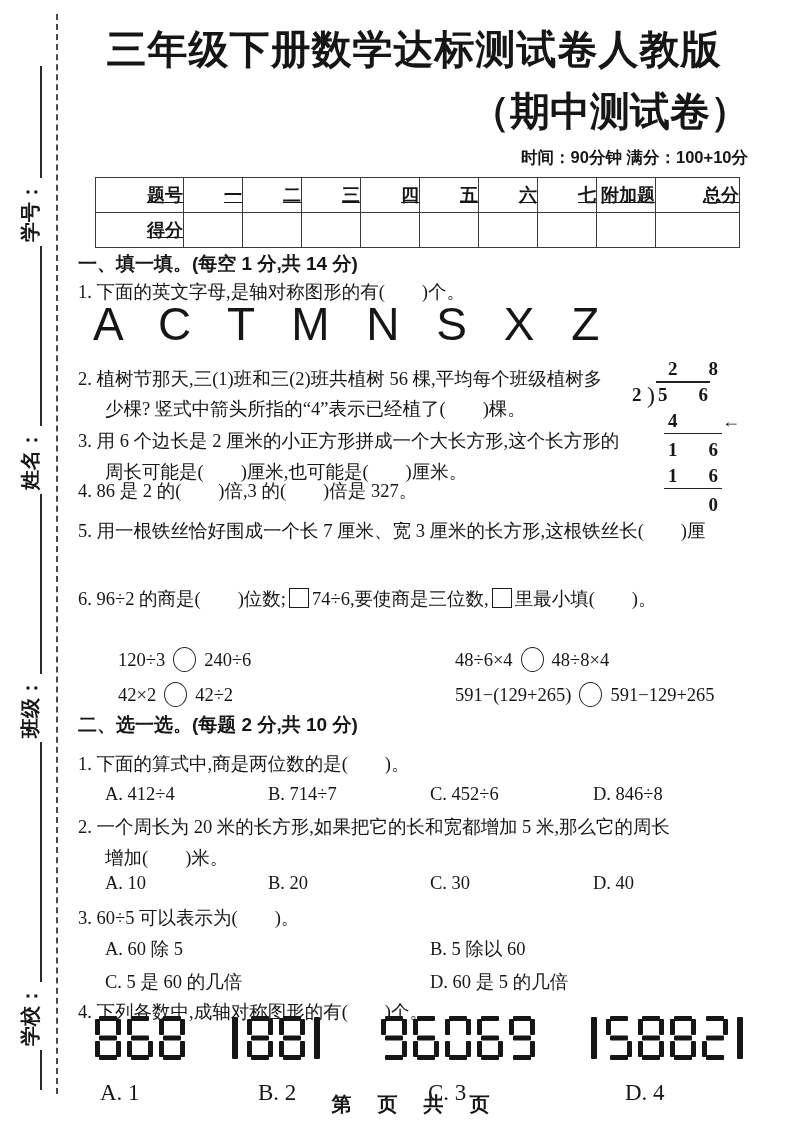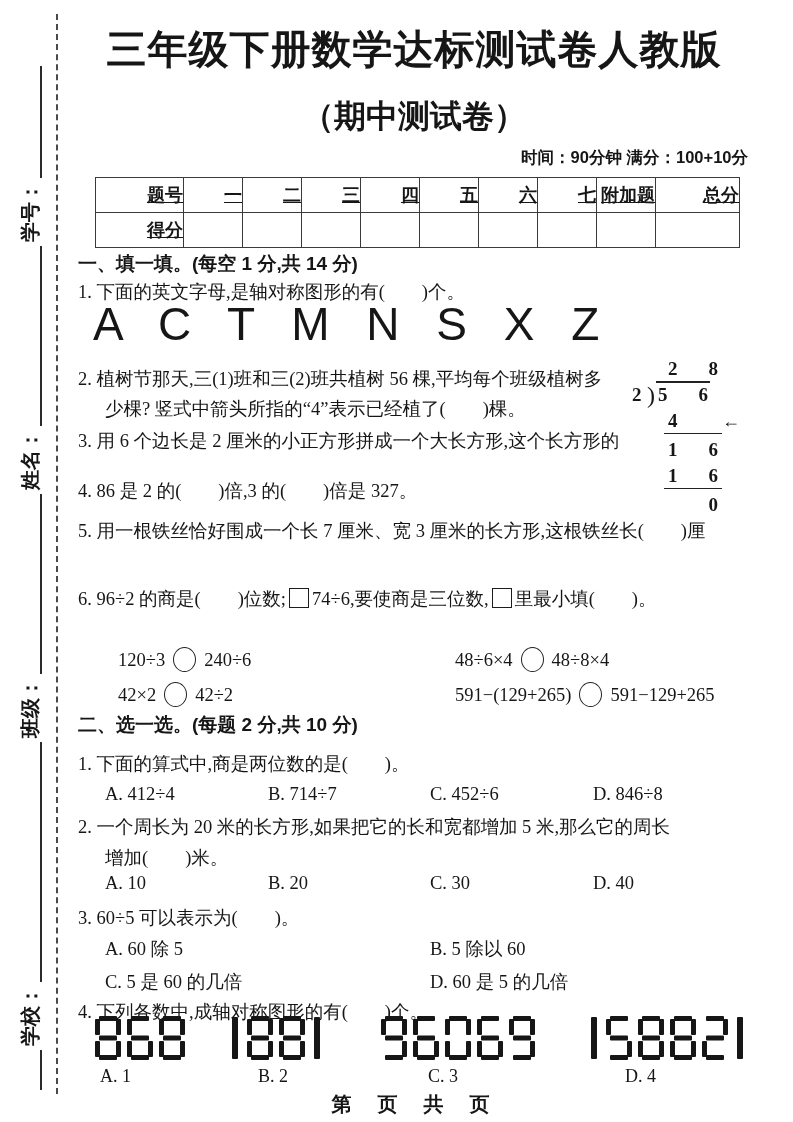--- a/index.html
+++ b/index.html
@@ -17,23 +17,23 @@
     transform-origin:0 0; transform:rotate(-90deg) translateX(-1012px);
     display:flex; align-items:center; white-space:nowrap;
     font-size:20px; font-weight:bold;
   }
   .sb-label{margin:0 2px;}
   .wline{display:inline-block; height:22px; border-bottom:2px solid #2b2b2b; margin:0 2px; flex:none;}
   
   .title{position:absolute; left:78px; width:672px; top:22px; text-align:center;
     font-family:"Liberation Sans","DejaVu Sans",sans-serif;
     font-size:40px; font-weight:bold; letter-spacing:1px; white-space:nowrap;}
-  .subtitle{position:absolute; left:78px; width:672px; top:95px; text-align:center;
+  .subtitle{position:absolute; left:78px; width:672px; top:84px; text-align:right;
     font-family:"Liberation Sans","DejaVu Sans",sans-serif;
-    font-size:32px; font-weight:bold;}
+    font-size:40px; font-weight:bold;}
   .meta{position:absolute; right:45px; top:147px; font-size:16.5px; font-weight:600;
     font-family:"Liberation Sans","DejaVu Sans",sans-serif;}
   
   .score-table{position:absolute; left:95px; top:177px; width:653px;
     border-collapse:collapse; table-layout:fixed;}
   .score-table td{border:1.6px solid #3a3a3a; height:34px; text-align:right;
     font-size:18px; font-weight:600; padding:0;text-decoration:underline;}
   
   .tline{position:absolute; left:78px; white-space:nowrap; font-size:18.5px; line-height:26px;}
   .indent{left:105px;}
@@ -47,21 +47,21 @@
     border-radius:50%; margin:0 8px; vertical-align:-6px;}
   .circle-sm{display:inline-block; width:19px; height:20px; border:1.6px solid #222;
     border-radius:50%; margin:0 2px; vertical-align:-4px;}
   .cmp-grid{position:absolute; left:118px; display:grid; grid-template-columns:337px 1fr;
     width:630px; font-size:18.5px; white-space:nowrap;}
   .opt-grid4{position:absolute; left:105px; display:grid;
     grid-template-columns:163px 162px 163px 1fr; width:645px; font-size:18.5px; white-space:nowrap;}
   .opt-grid2{position:absolute; left:105px; display:grid;
     grid-template-columns:325px 1fr; width:645px; font-size:18.5px; white-space:nowrap;}
   .opt-gridn{position:absolute; left:100px; display:grid;
-    grid-template-columns:158px 170px 197px 1fr; width:650px; font-size:18px; white-space:nowrap;}
+    grid-template-columns:158px 170px 197px 1fr; width:650px; font-size:23px; white-space:nowrap;margin-top:14px;}
   
   .division{position:absolute; left:632px; top:354px; width:120px;
     font-size:19px; font-weight:600;}
   .ld-row{position:relative; margin-left:34px; width:50px; display:flex;
     justify-content:space-between; height:26px; align-items:flex-end; padding:0 2px;}
   .ld-div{margin-left:0; width:auto; justify-content:flex-start; padding:0;}
   .ld-divisor{width:15px; text-align:left;}
   .ld-paren{font-size:24px; font-weight:400; margin:0 1px 0 0; line-height:22px;}
   .ld-dd{border-top:2px solid #222; display:flex; justify-content:space-between;
     width:50px; padding:1px 2px 0 2px;}
@@ -177,20 +177,21 @@
       <span>1</span>
       <span>6</span>
     </div>
     <div class="ld-hr"></div>
     <div class="ld-row ld-rem">
       <span>0</span>
     </div>
   </div>
 
   <div class="tline" style="top:428px">3. 用 6 个边长是 2 厘米的小正方形拼成一个大长方形,这个长方形的</div>
+  <div class="tline indent" style="top:459px">周长可能是(　　)厘米,也可能是(　　)厘米。</div>
   <div class="tline" style="top:478px">4. 86 是 2 的(　　)倍,3 的(　　)倍是 327。</div>
   <div class="tline" style="top:518px">5. 用一根铁丝恰好围成一个长 7 厘米、宽 3 厘米的长方形,这根铁丝长(　　)厘</div>
 
   <div class="tline" style="top:586px">
     <span>6. 96÷2 的商是(　　)位数;</span><span class="blank-box"></span><span>74÷6,要使商是三位数,</span><span class="blank-box"></span><span>里最小填(　　)。</span>
   </div>
 
 
   <div class="cmp-grid" style="top:647px">
     <span><span>120÷3</span><span class="cmp-circle"></span><span>240÷6</span></span>

